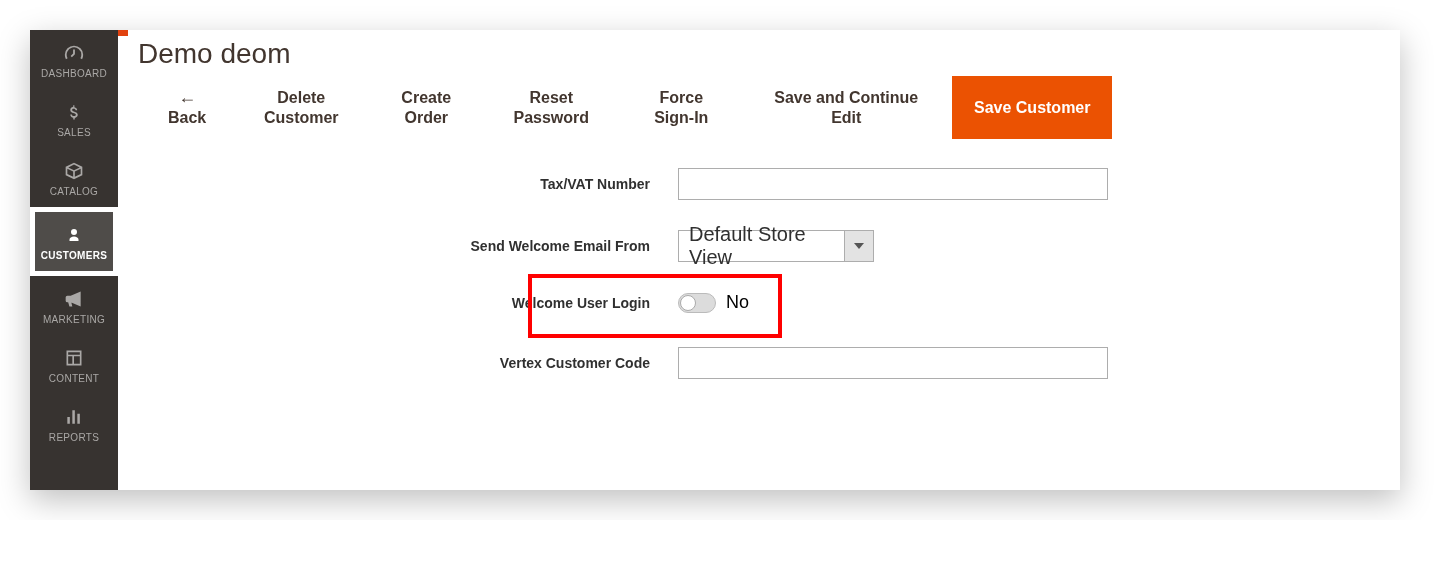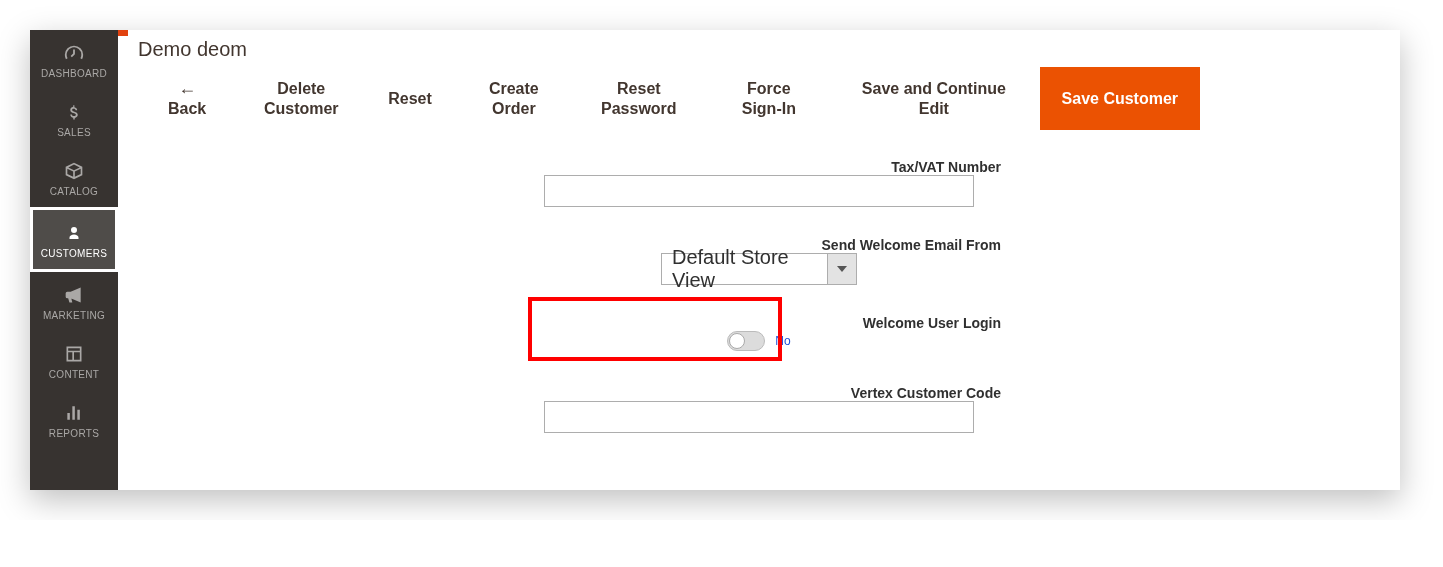--- a/index.html
+++ b/index.html
@@ -53,34 +53,35 @@
     justify-content: center;
   }
   .side-item .lbl {
     font-size: 10px;
     letter-spacing: 0.3px;
     margin-top: 3px;
     text-align: center;
   }
   .side-item svg { fill: currentColor; }
   .side-customers-highlight {
-    border: 3px solid #ffffff;
+    border: 5px solid #ffffff;
+    font-weight: bold;
   }
   
   .main {
     flex: 1;
     display: flex;
     flex-direction: column;
     min-height: 460px;
   }
   .title-row {
     padding: 8px 20px 6px;
   }
   .page-title {
-    font-size: 20px;
+    font-size: 28px;
     font-weight: 400;
     color: #42362f;
   }
   .toolbar {
     display: flex;
     align-items: stretch;
     padding: 0 0 0 20px;
     height: 64px;
     border-bottom: 1px solid #fff;
   }
@@ -116,21 +117,20 @@
   
   .form-area {
     flex: 1;
     padding: 28px 20px 18px 20px;
   }
   .frow {
     display: flex;
     align-items: center;
     margin-bottom: 30px;
     position: relative;
-    flex-direction: column;
   }
   .frow .flabel {
     width: 540px;
     text-align: right;
     padding-right: 28px;
     font-size: 14px;
     color: #303030;
     font-weight: 600;
   }
   .frow .fcontrol {
@@ -184,22 +184,22 @@
     position: absolute;
     width: 16px;
     height: 16px;
     border-radius: 50%;
     background: #fff;
     border: 1px solid #aaa;
     top: 1px;
     left: 1px;
   }
   .toggle-label {
-    font-size: 12px;
-    color: #1d4ed8;
+    font-size: 18px;
+    color: #000000;
     text-align: right;
   }
   .restrict-highlight {
     position: absolute;
     left: 390px;
     top: -18px;
     width: 254px;
     height: 64px;
     border: 4px solid #ff0000;
     pointer-events: none;
@@ -275,21 +275,20 @@
     <div class="title-row">
       <h1 class="page-title">Demo deom</h1>
     </div>
 
     <div class="toolbar">
       <div class="tb-btn tb-back">
         <span class="arrow">←</span>
         <span>Back</span>
       </div>
       <div class="tb-btn" style="width:130px;">Delete Customer</div>
-      <div class="tb-btn">Reset</div>
       <div class="tb-btn" style="width:120px;">Create Order</div>
       <div class="tb-btn" style="width:130px;">Reset Password</div>
       <div class="tb-btn" style="width:130px;">Force Sign-In</div>
       <div class="tb-btn" style="width:200px;">Save and Continue Edit</div>
       <div class="tb-btn tb-primary" style="width:160px;">Save Customer</div>
     </div>
 
     <div class="form-area">
 
       <div class="frow">

